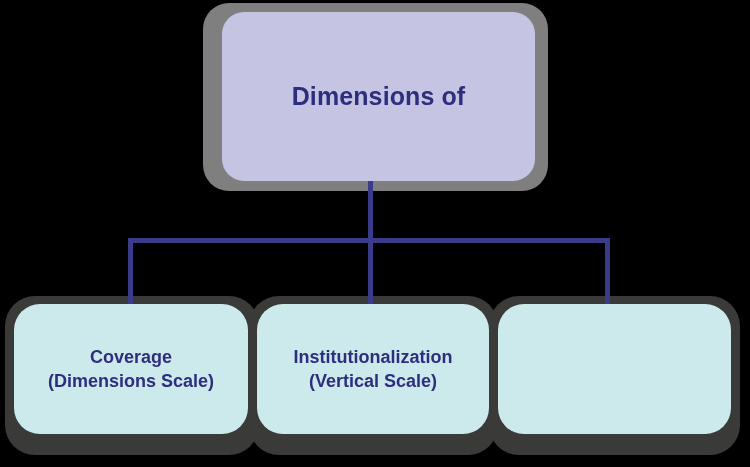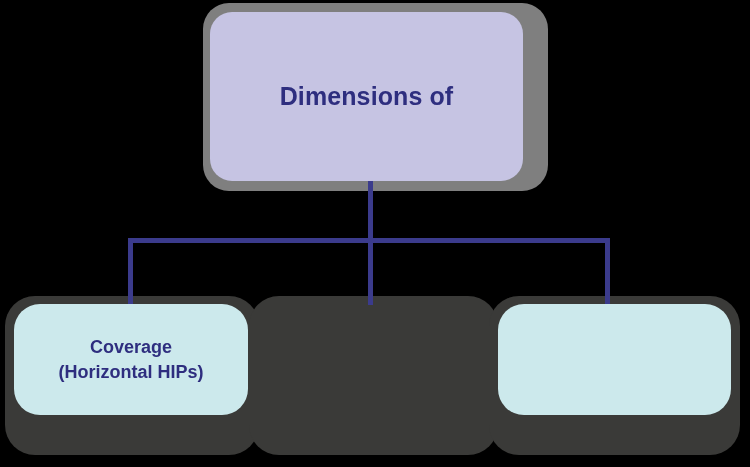--- a/index.html
+++ b/index.html
@@ -58,33 +58,33 @@
     position: absolute;
     display: flex;
     align-items: center;
     justify-content: center;
     text-align: center;
     color: #2e2e7f;
     font-weight: bold;
     box-sizing: border-box;
   }
   .node-top {
-    left: 210px;
+    left: 222px;
     top: 12px;
     width: 313px;
     height: 169px;
     background: #c6c4e3;
     border-radius: 22px;
     font-size: 25px;
     line-height: 1.3;
     letter-spacing: 0.1px;
   }
   .node-bottom {
     top: 304px;
-    height: 111px;
+    height: 130px;
     background: #cce9ec;
     border-radius: 26px;
     font-size: 18px;
     line-height: 1.35;
   }
   .node-b1 { left: 14px;  width: 234px; }
   .node-b2 { left: 257px; width: 232px; }
   .node-b3 { left: 498px; width: 233px; }
 
   .label { padding: 0 10px; }
@@ -133,23 +133,29 @@
 
   <div class="node node-top">
     <div class="label">
       <span class="ln">Dimensions of</span>
     </div>
   </div>
 
   <div class="node node-bottom node-b1">
     <div class="label">
       <span class="ln">Coverage</span>
-      <span class="ln">(Horizontal HIPs)</span>
+      <span class="ln">(Dimensions Scale)</span>
     </div>
   </div>
 
+  <div class="node node-bottom node-b2">
+    <div class="label">
+      <span class="ln">Institutionalization</span>
+      <span class="ln">(Vertical Scale)</span>
+    </div>
+  </div>
 
   <div class="node node-bottom node-b3">
     <div class="label">
     </div>
   </div>
 
 </div>
 
 </body></html>

